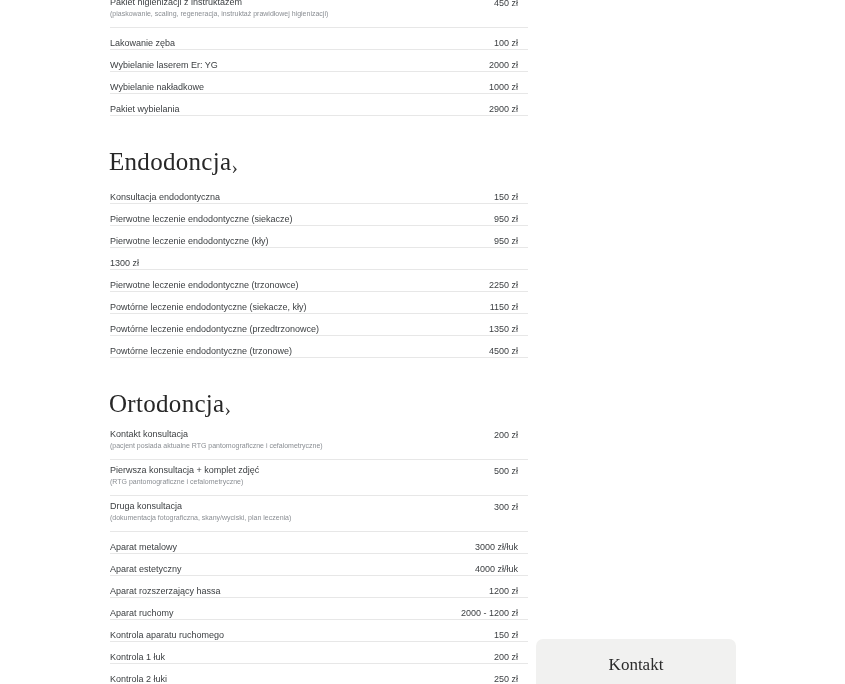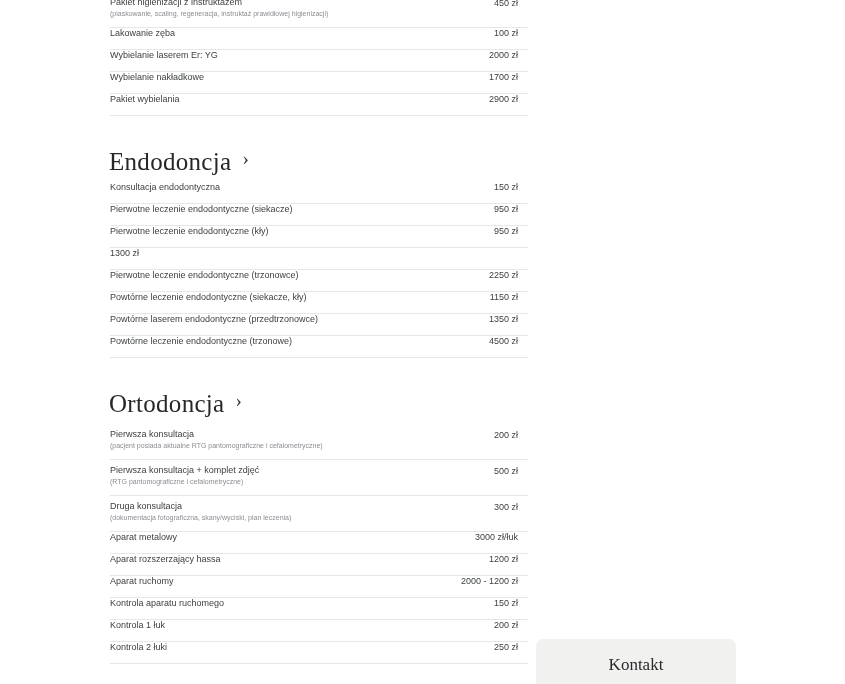--- a/index.html
+++ b/index.html
@@ -4,33 +4,33 @@
 <style>
   html, body { margin:0; padding:0; }
   body {
     width:845px; height:684px; overflow:hidden; position:relative;
     background:#ffffff;
     font-family:"Liberation Sans", sans-serif;
   }
   .price-list { position:absolute; left:110px; top:-8px; width:418px; }
 
   .row {
-    display:flex; justify-content:space-between; align-items:flex-start;
+    display:flex; justify-content:space-between; align-items:flex-end;
     border-bottom:1px solid #e7e7e7;
     min-height:21px;
   }
   .row.with-desc { align-items:flex-start; padding:5px 0 9px 0; min-height:0; }
   .row-text { display:flex; flex-direction:column; }
   .row-name { font-size:9px; line-height:11px; color:#3d4043; }
   .row-desc { font-size:7px; line-height:9px; color:#8a8e93; margin-top:1px; }
   .row-price { font-size:9px; line-height:11px; color:#3d4043; white-space:nowrap; padding-right:10px; }
   .row.with-desc .row-price { margin-top:1px; }
 
   .section-title {
-    display:flex; align-items:flex-start; gap:11px;
+    display:flex; align-items:flex-end; 
     font-family:"Liberation Serif", serif; font-weight:400;
     font-size:25px; line-height:28px; color:#272727;
     margin:32px 0 6px -1px; letter-spacing:0.3px;
     text-decoration:none; cursor:pointer;
   }
   .section-title .chev {
     font-size:19px; line-height:19px; color:#333; transform:translateY(1px);
   }
 
   .contact-card {
@@ -57,21 +57,21 @@
     <div class="row">
       <div class="row-name">Lakowanie zęba</div>
       <div class="row-price">100 zł</div>
     </div>
     <div class="row">
       <div class="row-name">Wybielanie laserem Er: YG</div>
       <div class="row-price">2000 zł</div>
     </div>
     <div class="row">
       <div class="row-name">Wybielanie nakładkowe</div>
-      <div class="row-price">1700 zł</div>
+      <div class="row-price">1000 zł</div>
     </div>
     <div class="row">
       <div class="row-name">Pakiet wybielania</div>
       <div class="row-price">2900 zł</div>
     </div>
   </section>
 
   <section>
     <h2 class="section-title">
       <span>Endodoncja</span>
@@ -94,37 +94,37 @@
     </div>
     <div class="row">
       <div class="row-name">Pierwotne leczenie endodontyczne (trzonowce)</div>
       <div class="row-price">2250 zł</div>
     </div>
     <div class="row">
       <div class="row-name">Powtórne leczenie endodontyczne (siekacze, kły)</div>
       <div class="row-price">1150 zł</div>
     </div>
     <div class="row">
-      <div class="row-name">Powtórne laserem endodontyczne (przedtrzonowce)</div>
+      <div class="row-name">Powtórne leczenie endodontyczne (przedtrzonowce)</div>
       <div class="row-price">1350 zł</div>
     </div>
     <div class="row">
       <div class="row-name">Powtórne leczenie endodontyczne (trzonowe)</div>
       <div class="row-price">4500 zł</div>
     </div>
   </section>
 
   <section>
     <h2 class="section-title">
       <span>Ortodoncja</span>
       <span class="chev">›</span>
     </h2>
     <div class="row with-desc">
       <div class="row-text">
-        <div class="row-name">Pierwsza konsultacja</div>
+        <div class="row-name">Kontakt konsultacja</div>
         <div class="row-desc">(pacjent posiada aktualne RTG pantomograficzne i cefalometryczne)</div>
       </div>
       <div class="row-price">200 zł</div>
     </div>
     <div class="row with-desc">
       <div class="row-text">
         <div class="row-name">Pierwsza konsultacja + komplet zdjęć</div>
         <div class="row-desc">(RTG pantomograficzne i cefalometryczne)</div>
       </div>
       <div class="row-price">500 zł</div>
@@ -132,20 +132,24 @@
     <div class="row with-desc">
       <div class="row-text">
         <div class="row-name">Druga konsultacja</div>
         <div class="row-desc">(dokumentacja fotograficzna, skany/wyciski, plan leczenia)</div>
       </div>
       <div class="row-price">300 zł</div>
     </div>
     <div class="row">
       <div class="row-name">Aparat metalowy</div>
       <div class="row-price">3000 zł/łuk</div>
+    </div>
+    <div class="row">
+      <div class="row-name">Aparat estetyczny</div>
+      <div class="row-price">4000 zł/łuk</div>
     </div>
     <div class="row">
       <div class="row-name">Aparat rozszerzający hassa</div>
       <div class="row-price">1200 zł</div>
     </div>
     <div class="row">
       <div class="row-name">Aparat ruchomy</div>
       <div class="row-price">2000 - 1200 zł</div>
     </div>
     <div class="row">

